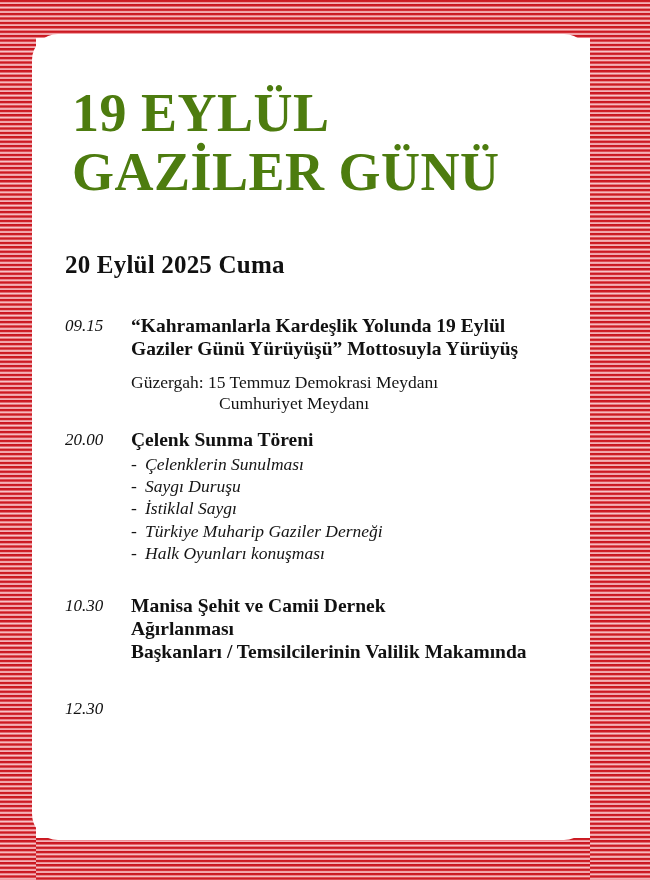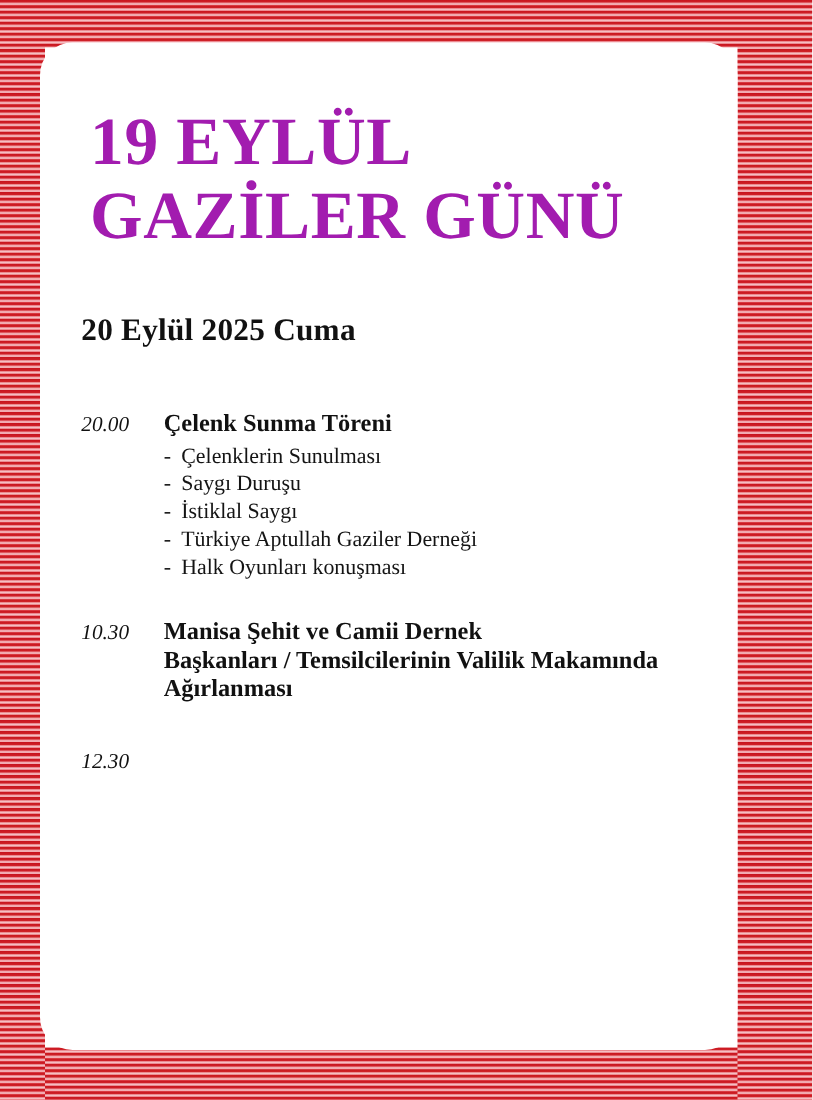--- a/index.html
+++ b/index.html
@@ -61,21 +61,21 @@
   }
 
   
   .title-block {
     position: absolute;
     left: 40px;
     top: 52px;
     width: 500px;
   }
   .title-line {
-    color: #a21caf;
+    color: #4d7c0f;
     font-weight: bold;
     font-size: 54px;
     line-height: 1.02;
     letter-spacing: 0.5px;
     white-space: nowrap;
   }
   .title-line-2 {
     margin-top: 4px;
   }
 
@@ -145,20 +145,21 @@
     font-size: 17.5px;
     line-height: 1.27;
     color: #141414;
   }
   .bullet-dash {
     flex: 0 0 14px;
     width: 14px;
   }
   .bullet-text {
     flex: 1 1 auto;
+    font-style: italic;
   }
   .bullet-cont {
     padding-left: 5px;
   }
 
   .gap-sm { height: 14px; }
   .gap-md { height: 30px; }
   .gap-lg { height: 34px; }
 
   .yer-label {
@@ -180,20 +181,31 @@
 
       <div class="title-block">
         <div class="title-line title-line-1">19 EYLÜL</div>
         <div class="title-line title-line-2">GAZİLER GÜNÜ</div>
       </div>
 
       <div class="date-line">20 Eylül 2025 Cuma</div>
 
       <div class="schedule">
 
+        <div class="entry">
+          <div class="entry-row">
+            <div class="time">09.15</div>
+            <div class="entry-body">
+              <div class="headline">“Kahramanlarla Kardeşlik Yolunda 19 Eylül</div>
+              <div class="headline">Gaziler Günü Yürüyüşü” Mottosuyla Yürüyüş</div>
+              <div class="sub route">Güzergah: 15 Temmuz Demokrasi Meydanı</div>
+              <div class="sub route-second">Cumhuriyet Meydanı</div>
+            </div>
+          </div>
+        </div>
 
         <div class="gap-sm"></div>
 
         <div class="entry">
           <div class="entry-row">
             <div class="time">20.00</div>
             <div class="entry-body">
               <div class="headline">Çelenk Sunma Töreni</div>
               <div class="bullets">
 
@@ -208,43 +220,43 @@
                 </div>
 
                 <div class="bullet">
                   <span class="bullet-dash">-</span>
                   <span class="bullet-text">İstiklal Saygı</span>
                 </div>
 
                 <div class="bullet">
                   <span class="bullet-dash">-</span>
                   <span class="bullet-text">
-                    <span>Türkiye Aptullah Gaziler Derneği</span>
+                    <span>Türkiye Muharip Gaziler Derneği</span>
                   </span>
                 </div>
 
                 <div class="bullet">
                   <span class="bullet-dash">-</span>
                   <span class="bullet-text">Halk Oyunları konuşması</span>
                 </div>
 
               </div>
             </div>
           </div>
         </div>
 
         <div class="gap-md"></div>
 
         <div class="entry">
           <div class="entry-row">
             <div class="time">10.30</div>
             <div class="entry-body">
               <div class="headline">Manisa Şehit ve Camii Dernek</div>
+              <div class="headline">Ağırlanması</div>
               <div class="headline">Başkanları / Temsilcilerinin Valilik Makamında</div>
-              <div class="headline">Ağırlanması</div>
             </div>
           </div>
         </div>
 
         <div class="gap-lg"></div>
 
         <div class="entry">
           <div class="entry-row">
             <div class="time">12.30</div>
           </div>

